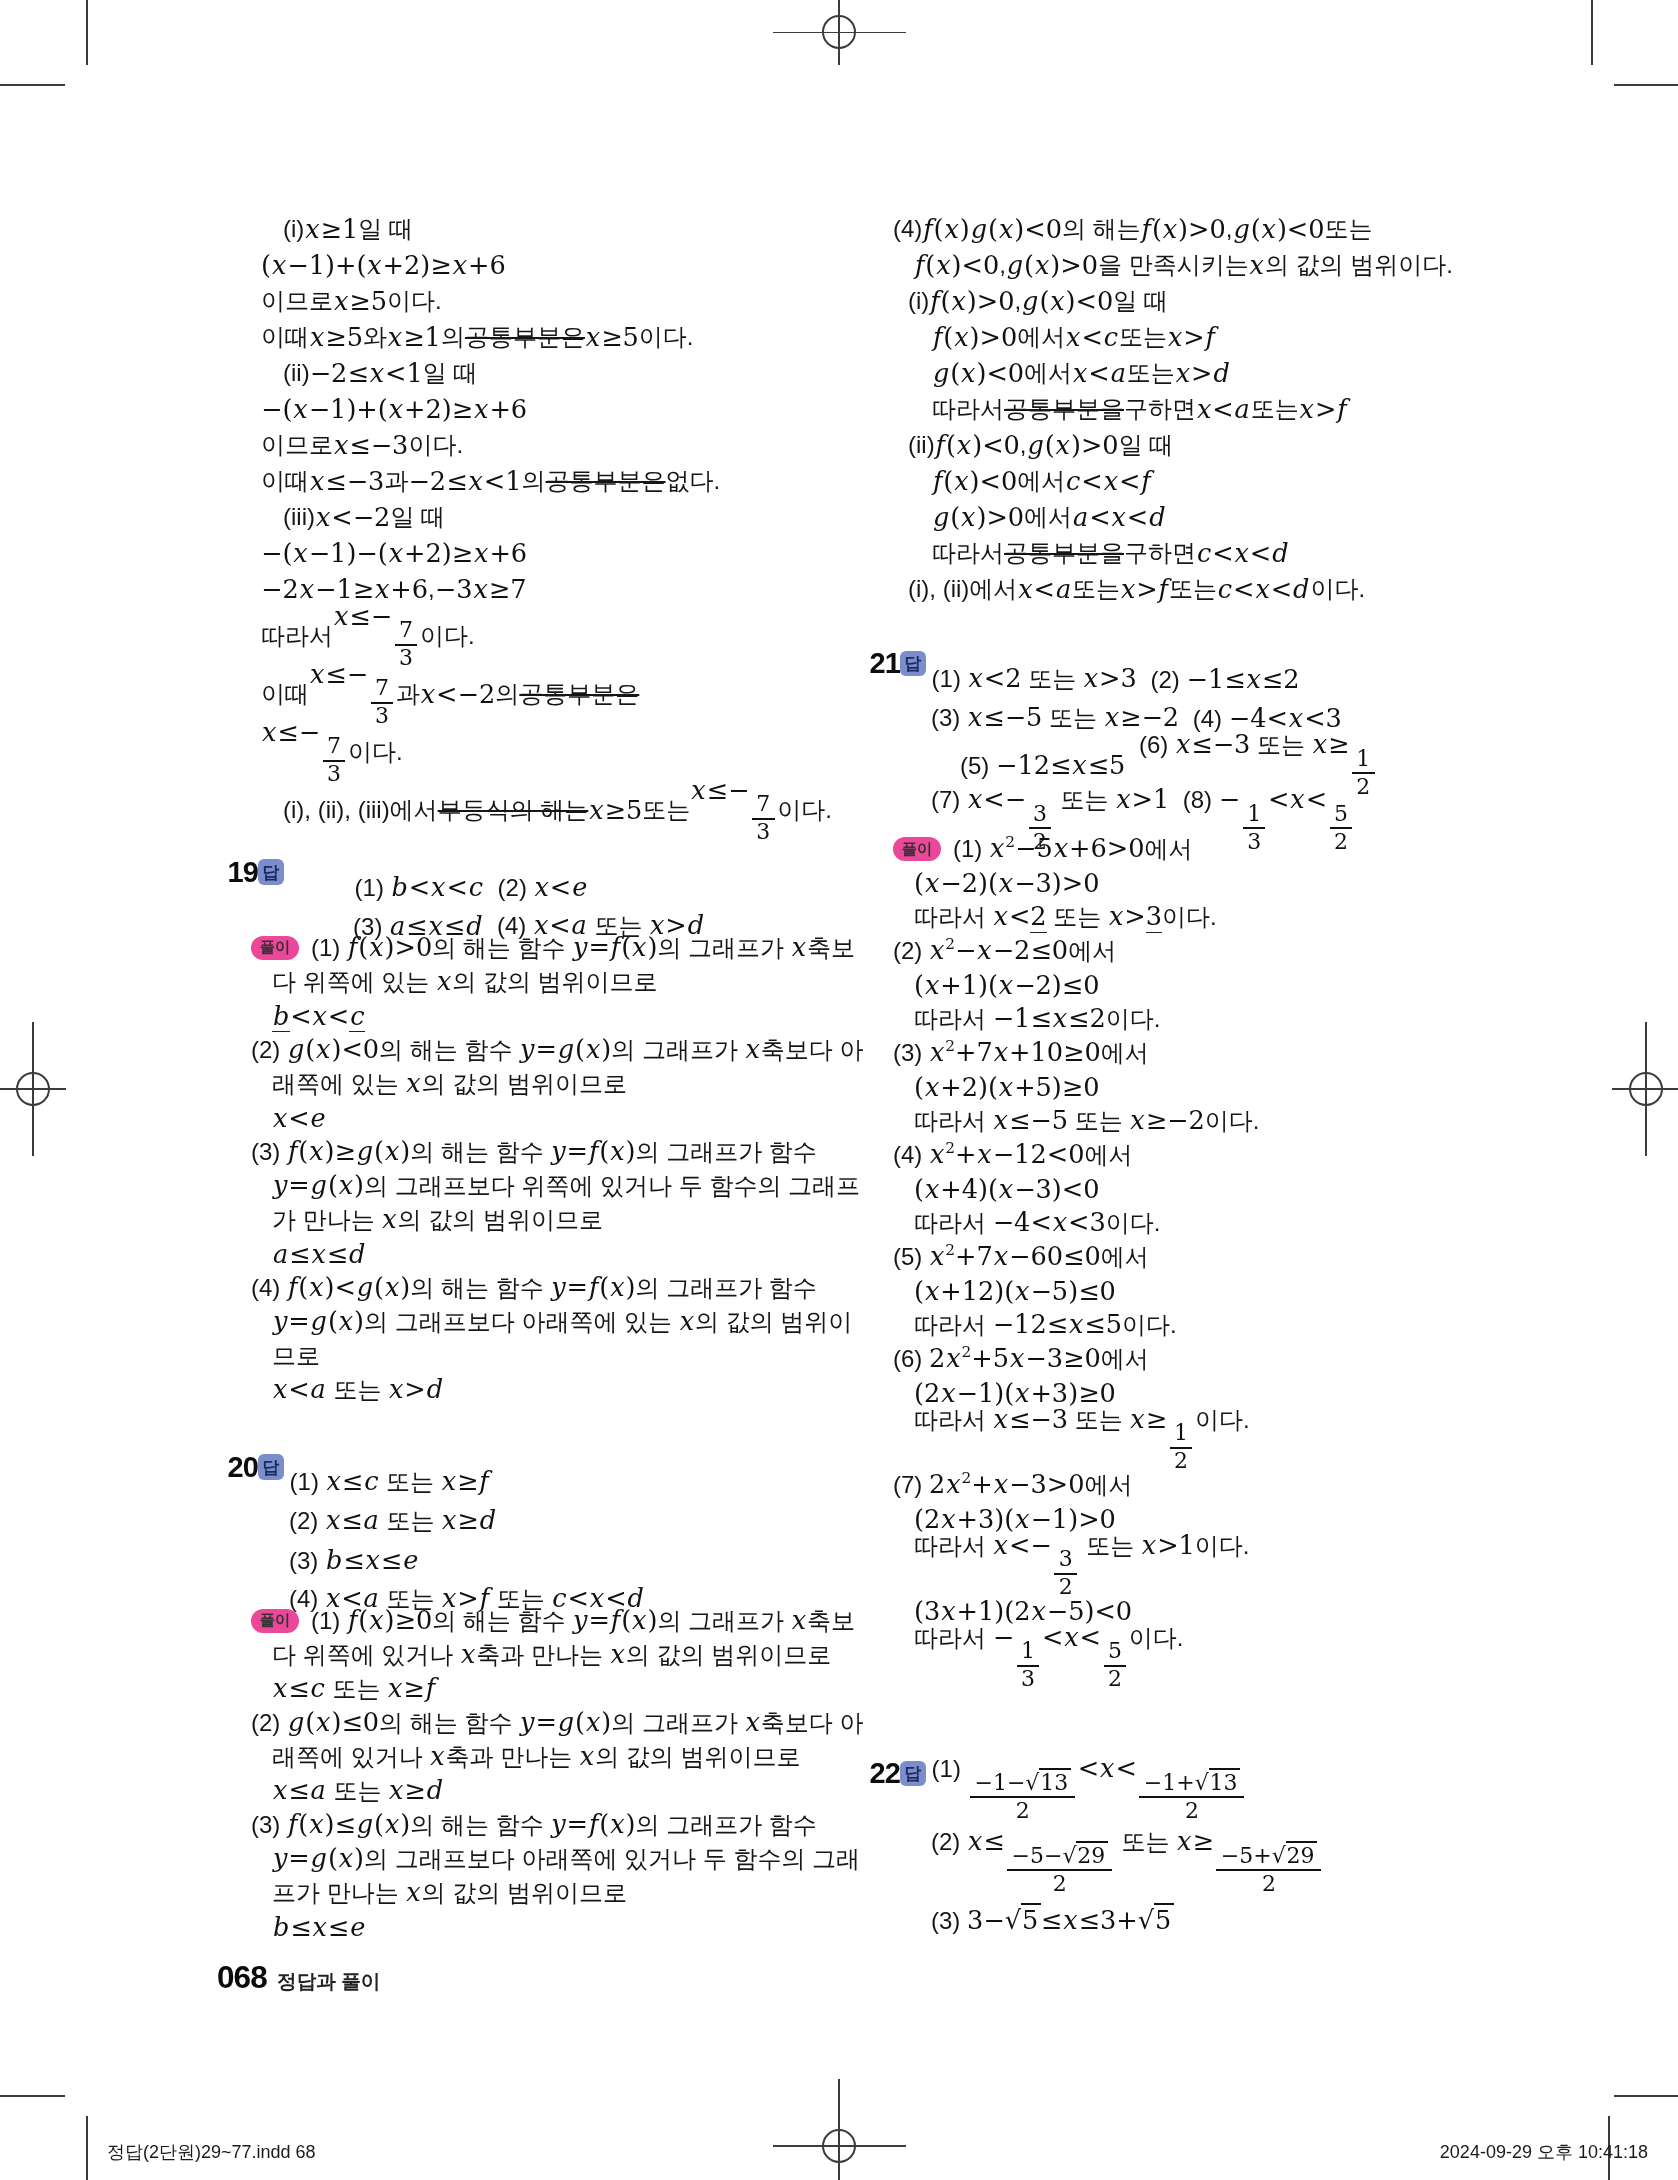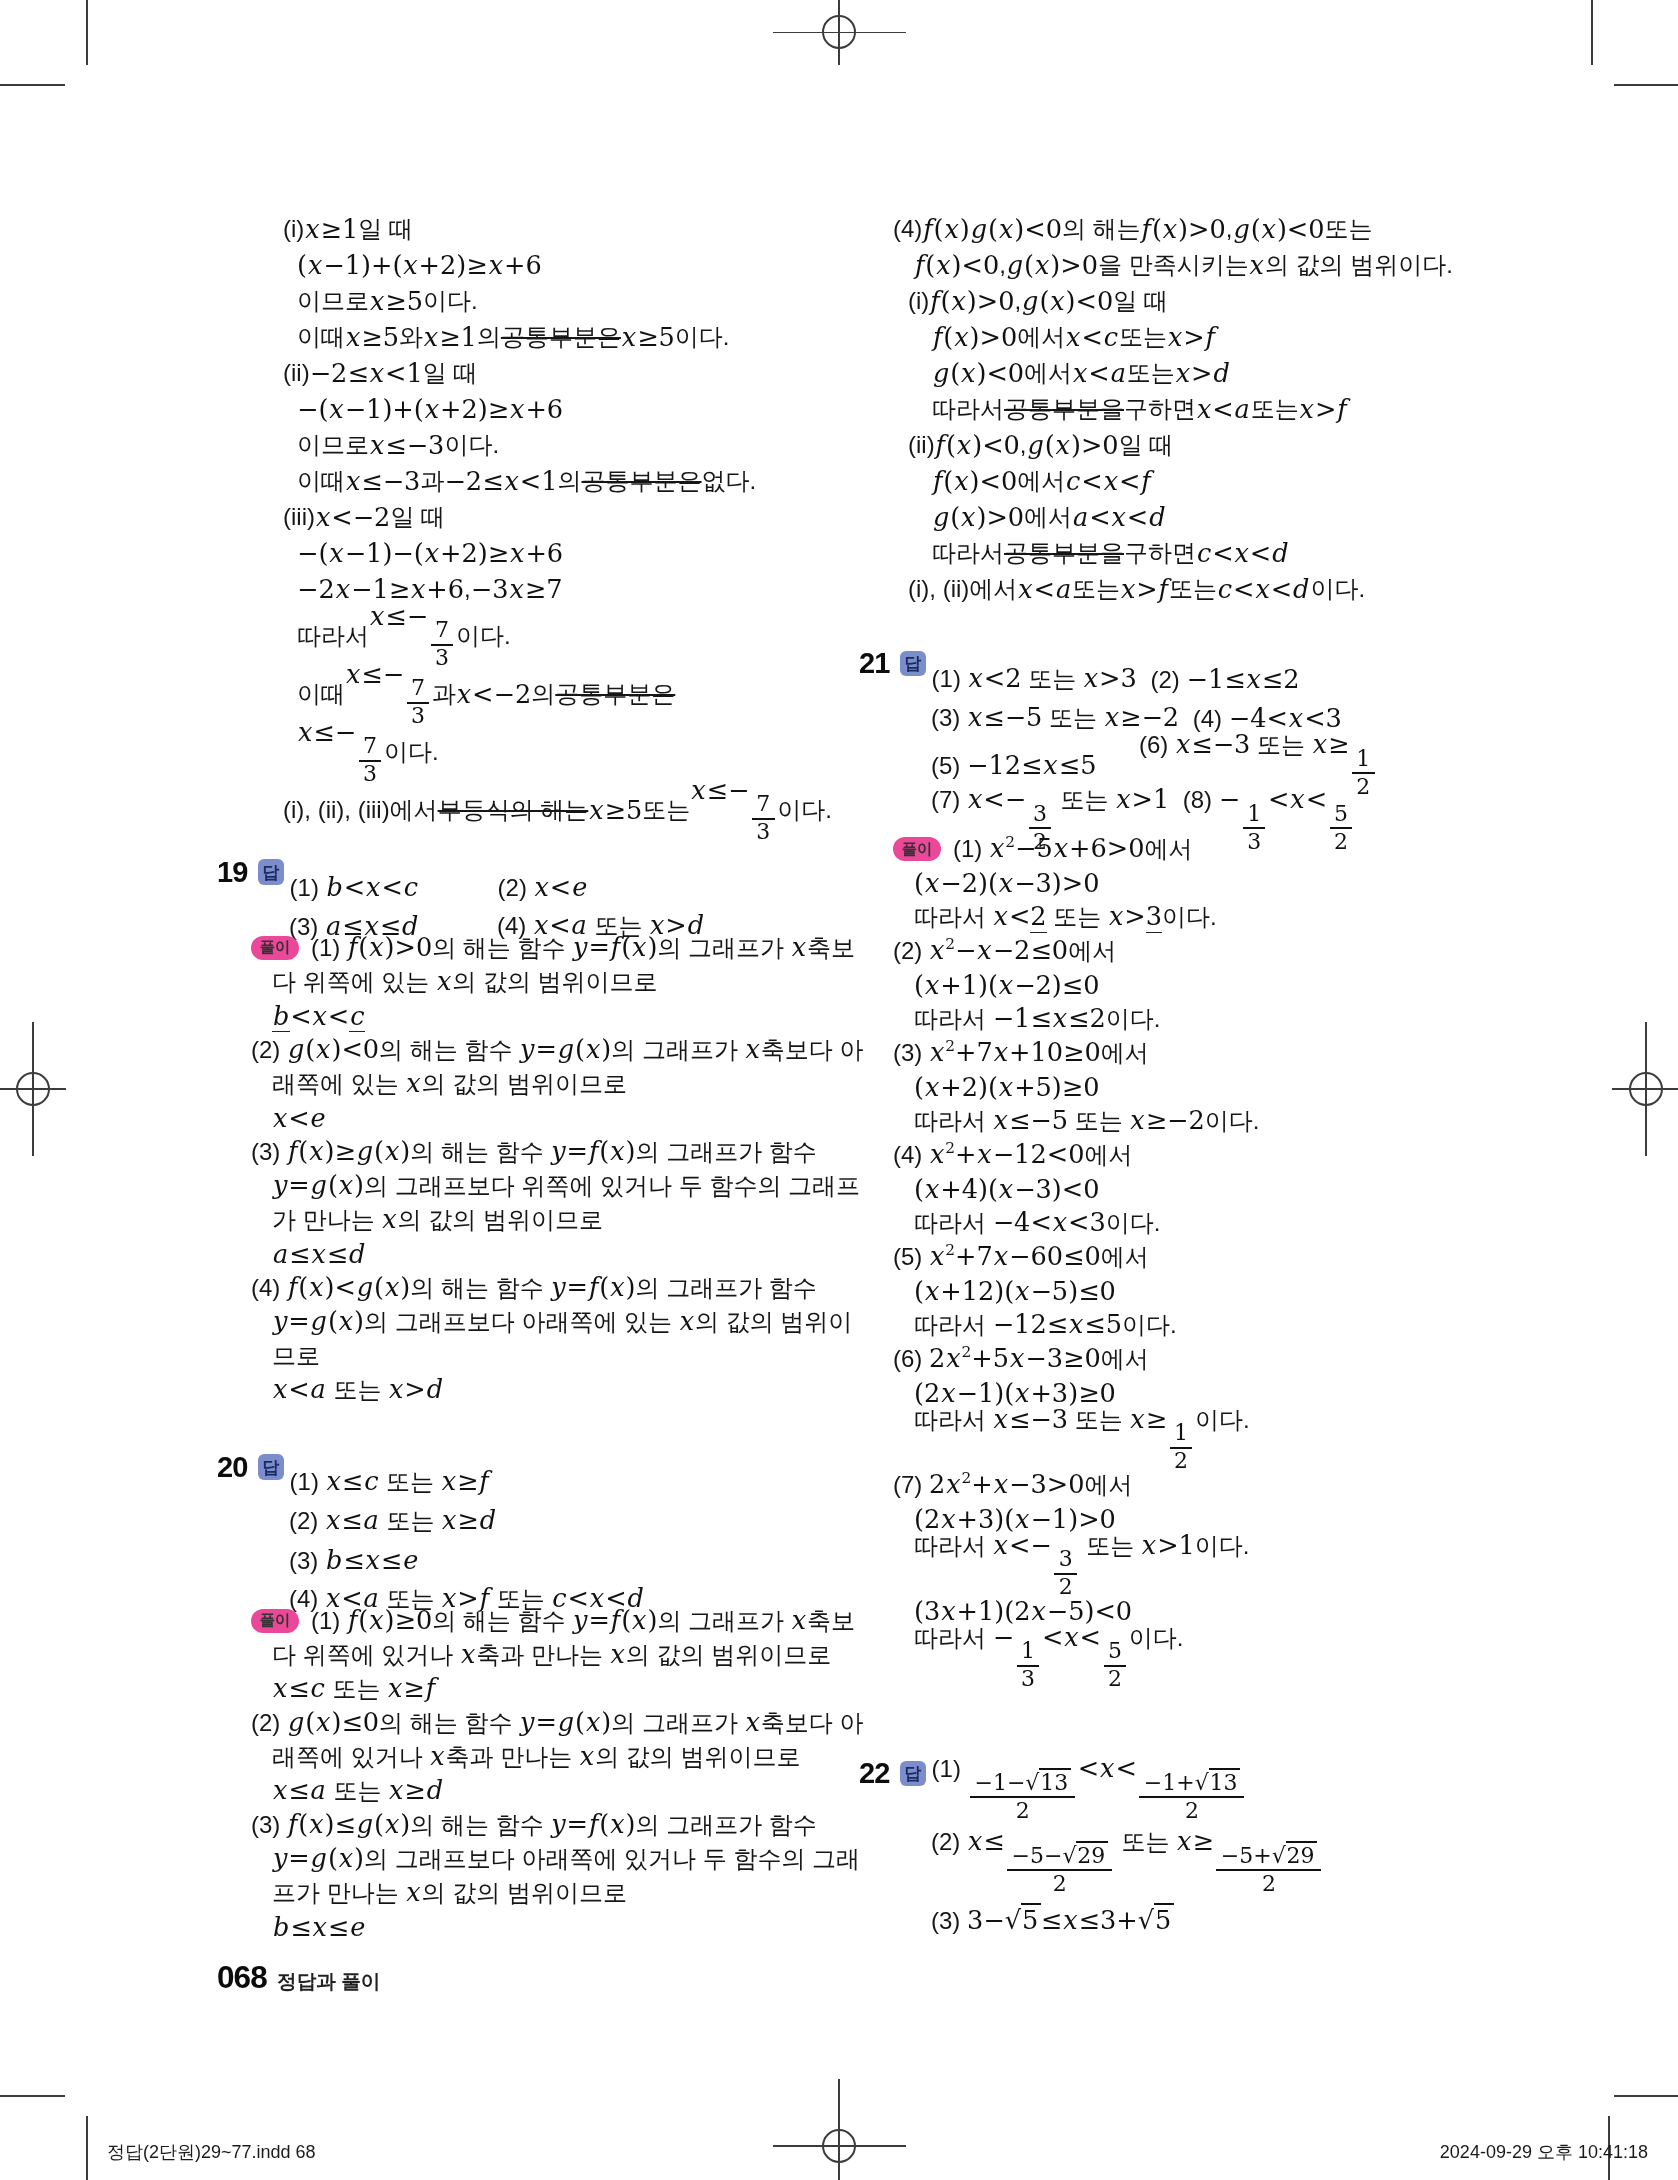--- a/index.html
+++ b/index.html
@@ -11,27 +11,27 @@
   .regc{position:absolute;width:34px;height:34px;border:2.6px solid #3c3c3c;border-radius:50%;box-sizing:border-box;background:transparent;}
   
   .col{position:absolute;top:211px;}
   .col.left{left:217px;width:596px;}
   .col.right{left:859px;width:622px;}
   
   .ln,.arow,.srow{display:flex;align-items:center;white-space:nowrap;}
   .ln{height:36px;}
   .ln.tall{height:58px;}
   .case .ln.i0{margin-left:66px;}
-  .case .ln.i1{margin-left:80px;}
+  .case .ln.i1{margin-left:44px;}
   .rcase .ln.i0{margin-left:34px;}
   .rcase .ln.i1{margin-left:55px;}
   .rcase .ln.i2{margin-left:49px;}
   .rcase .ln.i3{margin-left:73px;}
   
-  .problem{position:relative;}
+  .problem{position:relative;text-align:right;}
   #p19{margin-top:13.6px;}
   #p20{margin-top:41px;}
   #p21{margin-top:37px;}
   #p22{margin-top:51px;}
   .arow{height:39px;}
   .arow.tall{height:55px;}
   #p22 .arow{height:44px;}
   #p22 .arow.tall{height:73px;}
   .srow{height:34px;}
   .srow.tall{height:58px;}

